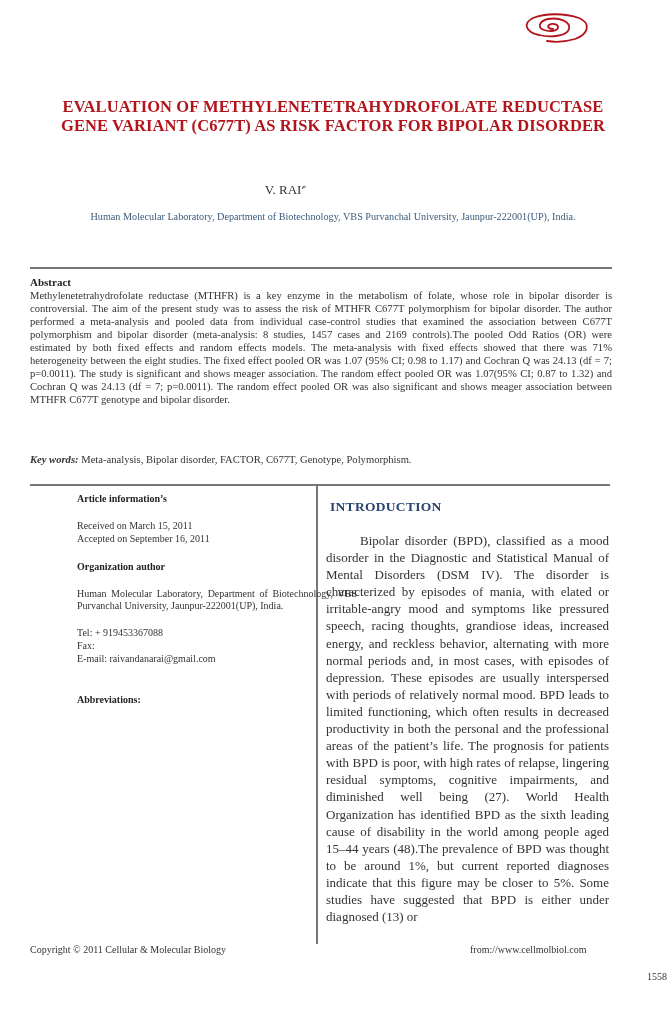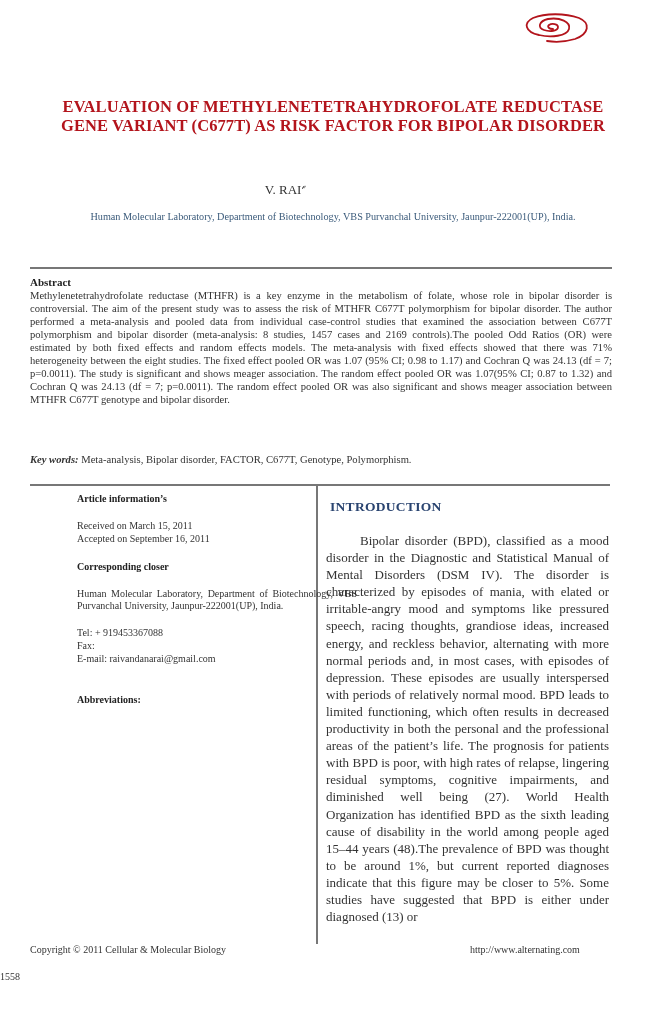--- a/index.html
+++ b/index.html
@@ -26,21 +26,21 @@
   .keywords .kw-label { font-weight: bold; font-style: italic; }
   .side { left: 30px; width: 280px; font-size: 10px; line-height: 12px; color: #333; margin-left: 47px; }
   .side-head { font-weight: bold; font-size: 10px; color: #222; }
   .side-justify { text-align: justify; text-align-last: left; }
   .intro-head { left: 330px; top: 499px; width: 268px; text-align: left; font-weight: bold;
                 font-size: 13.5px; color: #2a4470; letter-spacing: 0.3px; }
   .intro-text { left: 326px; top: 532px; width: 283px; font-size: 13px; line-height: 17.1px;
                 text-align: justify; color: #333; text-indent: 34px; }
   .footer-left { left: 30px; top: 944px; font-size: 10px; color: #333; }
   .footer-right { left: 470px; top: 944px; font-size: 10px; color: #333; }
-  .pagenum { left: 0; top: 971px; width: 667px; text-align: left; font-size: 10px; color: #333; }
+  .pagenum { left: 0; top: 971px; width: 667px; text-align: right; font-size: 10px; color: #333; }
 </style>
 </head>
 <body>
 
 <div class="abs header">
 </div>
 
 <div class="abs logo">
   <svg width="95" height="36" viewBox="0 0 95 36">
     <g fill="none" stroke="#b3141c" stroke-width="1.8" stroke-linecap="round">
@@ -61,25 +61,25 @@
 <div class="abs abs-text">Methylenetetrahydrofolate reductase (MTHFR) is a key enzyme in the metabolism of folate, whose role in bipolar disorder is controversial. The aim of the present study was to assess the risk of MTHFR C677T polymorphism for bipolar disorder. The author performed a meta-analysis and pooled data from individual case-control studies that examined the association between C677T polymorphism and bipolar disorder (meta-analysis: 8 studies, 1457 cases and 2169 controls).The pooled Odd Ratios (OR) were estimated by both fixed effects and random effects models. The meta-analysis with fixed effects showed that there was 71% heterogeneity between the eight studies. The fixed effect pooled OR was 1.07 (95% CI; 0.98 to 1.17) and Cochran Q was 24.13 (df = 7; p=0.0011). The study is significant and shows meager association. The random effect pooled OR was 1.07(95% CI; 0.87 to 1.32) and Cochran Q was 24.13 (df = 7; p=0.0011). The random effect pooled OR was also significant and shows meager association between MTHFR C677T genotype and bipolar disorder.</div>
 
 <div class="abs keywords"><span class="kw-label">Key words:</span><span> Meta-analysis, Bipolar disorder, FACTOR, C677T, Genotype, Polymorphism.</span></div>
 
 <div class="abs rule rule2"></div>
 <div class="abs vline"></div>
 
 <div class="abs side side-head" style="top:493px;">Article information’s</div>
 <div class="abs side" style="top:520px;">Received on March 15, 2011</div>
 <div class="abs side" style="top:533px;">Accepted on September 16, 2011</div>
-<div class="abs side side-head" style="top:561px;">Corresponding closer</div>
+<div class="abs side side-head" style="top:561px;">Organization author</div>
 <div class="abs side side-justify" style="top:588px;">Human Molecular Laboratory, Department of Biotechnology, VBS Purvanchal University, Jaunpur-222001(UP), India.</div>
 <div class="abs side" style="top:627px;">Tel: + 919453367088</div>
 <div class="abs side" style="top:640px;">Fax:</div>
 <div class="abs side" style="top:653px;">E-mail: raivandanarai@gmail.com</div>
 <div class="abs side side-head" style="top:694px;">Abbreviations:</div>
 
 <div class="abs intro-head">INTRODUCTION</div>
 <div class="abs intro-text">Bipolar disorder (BPD), classified as a mood disorder in the Diagnostic and Statistical Manual of Mental Disorders (DSM IV). The disorder is characterized by episodes of mania, with elated or irritable-angry mood and symptoms like pressured speech, racing thoughts, grandiose ideas, increased energy, and reckless behavior, alternating with more normal periods and, in most cases, with episodes of depression. These episodes are usually interspersed with periods of relatively normal mood. BPD leads to limited functioning, which often results in decreased productivity in both the personal and the professional areas of the patient’s life. The prognosis for patients with BPD is poor, with high rates of relapse, lingering residual symptoms, cognitive impairments, and diminished well being (27). World Health Organization has identified BPD as the sixth leading cause of disability in the world among people aged 15–44 years (48).The prevalence of BPD was thought to be around 1%, but current reported diagnoses indicate that this figure may be closer to 5%. Some studies have suggested that BPD is either under diagnosed (13) or</div>
 
 <div class="abs footer-left">Copyright © 2011 Cellular &amp; Molecular Biology</div>
-<div class="abs footer-right">http://www.alternating.com</div>
+<div class="abs footer-right">from://www.cellmolbiol.com</div>
 <div class="abs pagenum">1558</div>
 
 </body></html>

